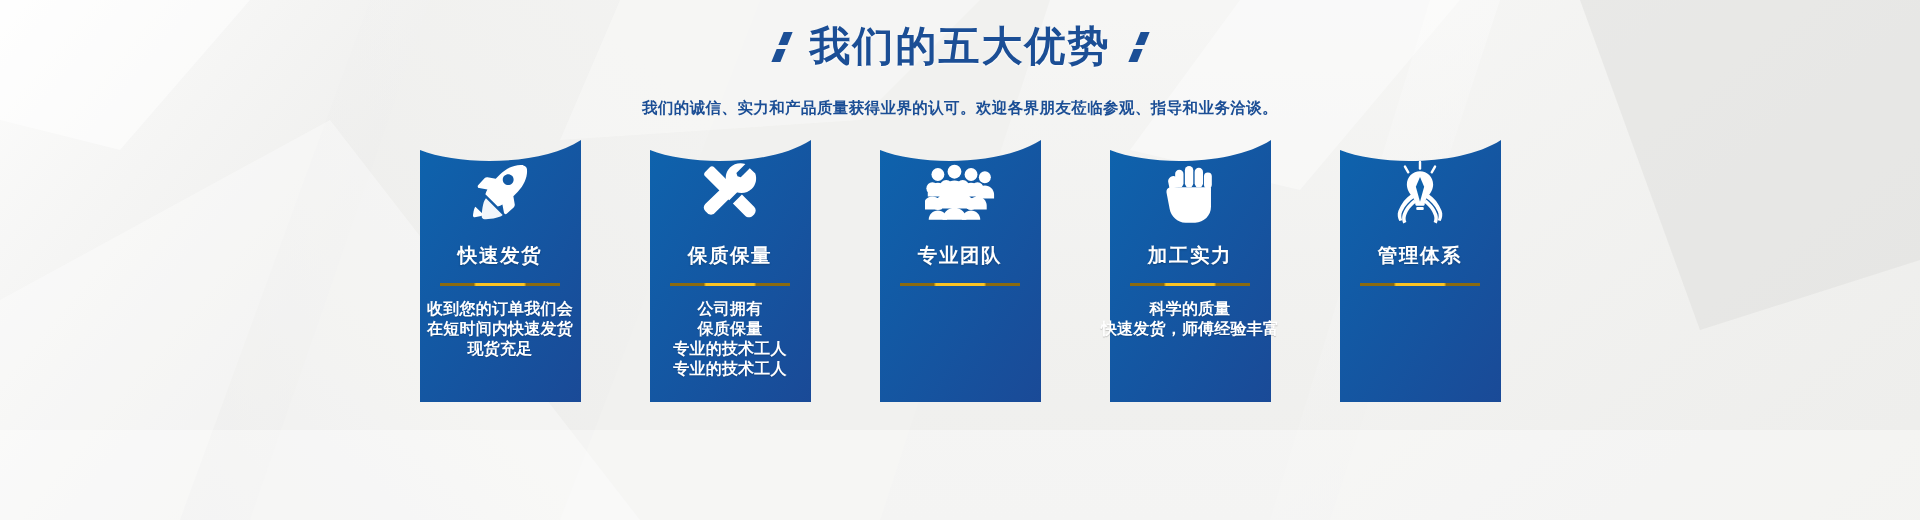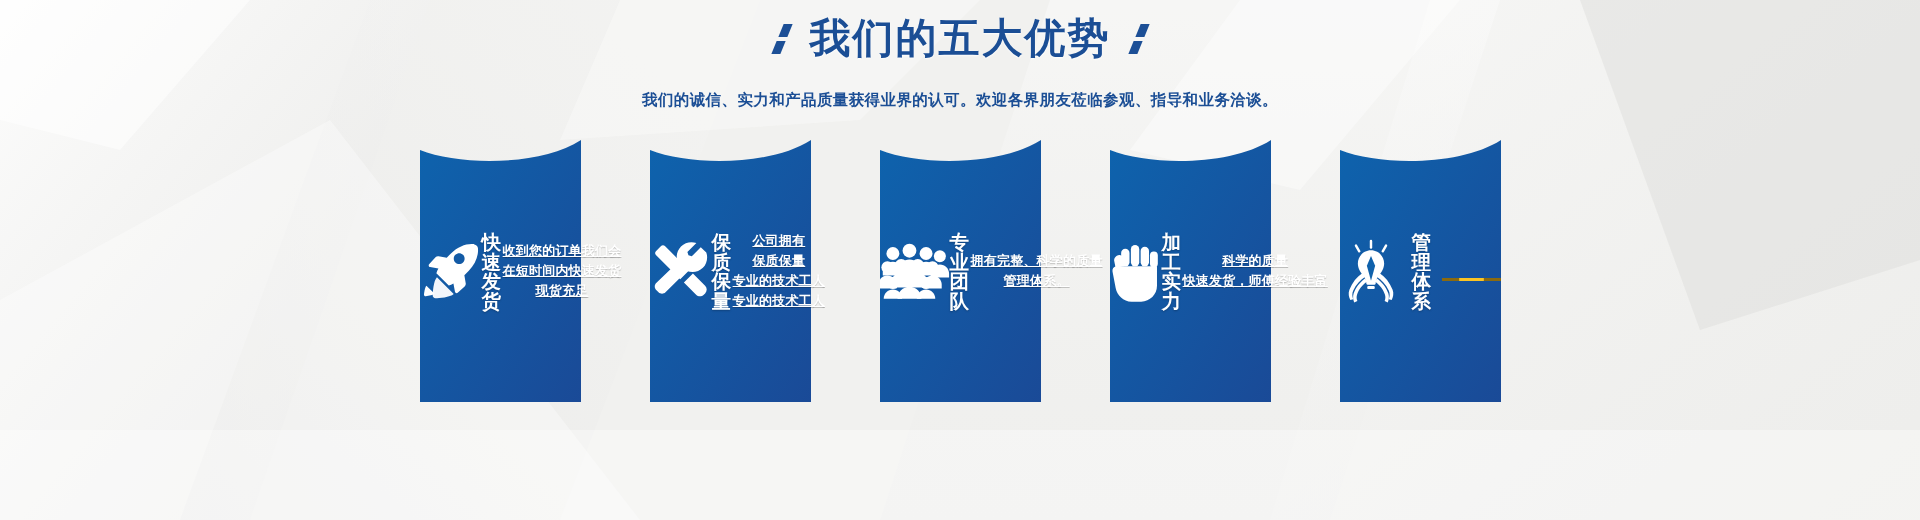--- a/index.html
+++ b/index.html
@@ -10,21 +10,21 @@
     background:#f2f2f1;
     position:relative;
   }
 
   
   #bg { position:absolute; inset:0; overflow:hidden; background:linear-gradient(135deg,#f7f7f6 0%,#eeeeec 38%,#f4f4f3 62%,#e9e9e7 100%); }
   #bg svg { position:absolute; inset:0; width:1920px; height:520px; display:block; }
 
   
   #header { position:absolute; left:0; top:0; width:1920px; text-align:center; z-index:5; }
-  #title-row { display:flex; align-items:center; justify-content:center; gap:20px; padding-top:16px; }
+  #title-row { display:flex; align-items:center; justify-content:center; gap:20px; padding-top:24px; }
   .slash-group { display:flex; gap:5px; align-items:center; }
   .slash { width:9px; height:19px; background:#1c4f96; }
   .slash.s1 { transform:skewX(-22deg); height:13px; }
   .slash.s2 { transform:skewX(-22deg); height:13px; }
   .slash-group.left  { flex-direction:column; align-items:flex-start; gap:4px; }
   .slash-group.right { flex-direction:column; align-items:flex-end;  gap:4px; }
   .slash-group.left .s1  { margin-left:7px; }
   .slash-group.right .s2 { margin-right:7px; }
 
   #main-title {
@@ -43,39 +43,39 @@
     display:flex; justify-content:center; gap:69px; z-index:4;
   }
   .card {
     position:relative; width:161px; height:262px;
     color:#fff; text-align:center;
   }
   .card-shape { position:absolute; inset:0; }
   .card-shape svg { display:block; width:161px; height:262px; }
   .card-inner {
     position:relative; z-index:2; height:100%;
-    display:flex; flex-direction:row; align-items:center;
+    display:flex; flex-direction:column; align-items:center;
   }
   .icon-wrap { height:104px; display:flex; align-items:center; justify-content:center; }
   .icon-wrap svg { display:block; }
   .card-title {
     font-size:19.5px; font-weight:bold; letter-spacing:1.6px;
     text-shadow:0 1px 2px rgba(0,0,0,.25);
     line-height:1; margin-top:2px;
   }
   .divider {
     margin-top:17px; width:120px; height:3px; position:relative;
     background:linear-gradient(to right,
       #8a6a10 0%, #8a6a10 28%,
       #fbc424 30%, #fbc424 70%,
       #8a6a10 72%, #8a6a10 100%);
   }
   .card-body {
-    font-size:13px; line-height:20px; font-weight:bold;
-    letter-spacing:.2px; text-shadow:0 1px 1px rgba(0,0,0,.2);text-decoration:underline;
+    margin-top:13px; font-size:16px; line-height:20px; font-weight:bold;
+    letter-spacing:.2px; text-shadow:0 1px 1px rgba(0,0,0,.2);
   }
   .card-body div { white-space:nowrap; }
 </style>
 </head>
 <body>
 
 <div id="bg">
   <svg viewBox="0 0 1920 520" preserveAspectRatio="none">
     <defs>
       <linearGradient id="bgg1" x1="0" y1="0" x2="1" y2="1">
@@ -231,24 +231,20 @@
           <g>
             <circle cx="14" cy="43" r="6.5"></circle>
               <path d="M4 60c0-5.5 4.5-10 10-10s10 4.5 10 10z"></path>
             <circle cx="50" cy="43" r="6.5"></circle>
               <path d="M40 60c0-5.5 4.5-10 10-10s10 4.5 10 10z"></path>
           </g>
         </svg>
       </div>
       <div class="card-title">专业团队</div>
       <div class="divider"></div>
-      <div class="card-body">
-        <div>拥有完整、科学的质量</div>
-        <div>管理体系。</div>
-      </div>
     </div>
   </div>
 
   <div class="card">
     <div class="card-shape">
       <svg viewBox="0 0 161 262" preserveAspectRatio="none">
         <defs>
             <linearGradient id="cg4" x1="0" y1="0" x2="1" y2="1">
           <stop offset="0%" stop-color="#0e63ad"></stop>
               <stop offset="100%" stop-color="#1a4a97"></stop>

